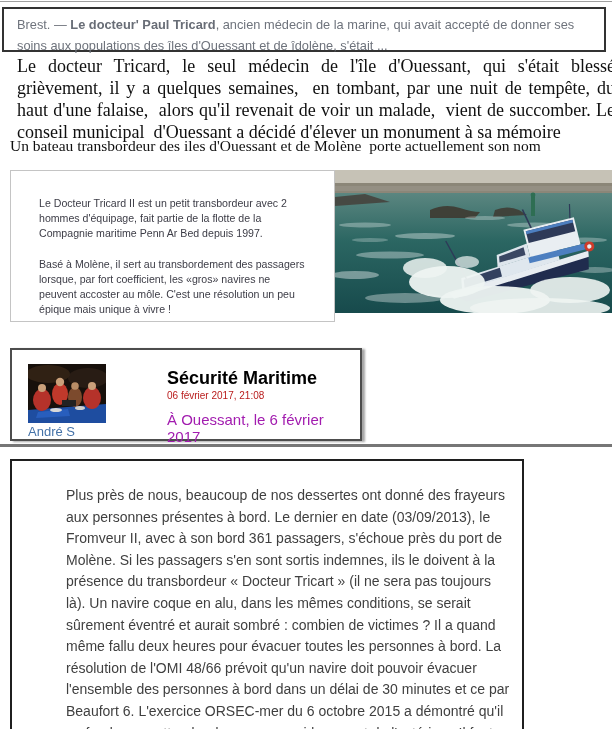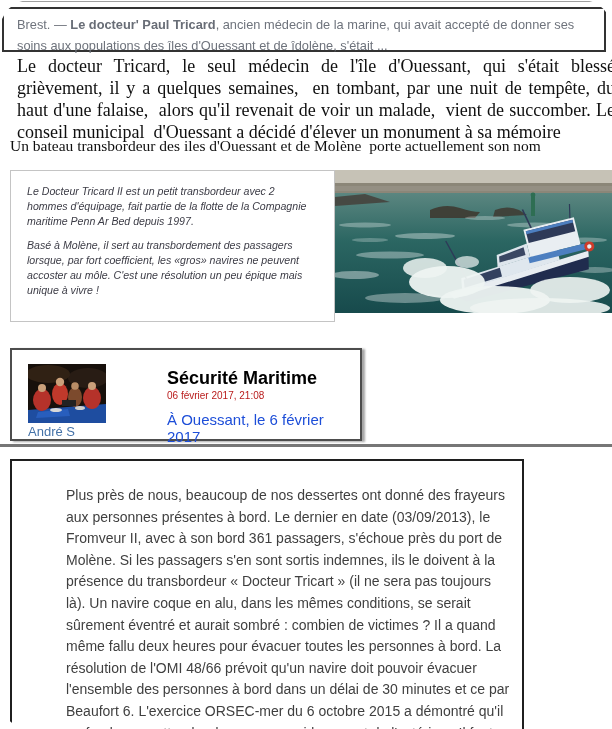--- a/index.html
+++ b/index.html
@@ -1,17 +1,17 @@
 <!DOCTYPE html>
 <html><head>
 <meta charset="utf-8">
 <style>
   html,body{margin:0;padding:0;background:#fff;}
   #page{position:relative;width:612px;height:729px;overflow:hidden;background:#fff;
-        font-family:"Liberation Sans",sans-serif;border-radius:30px;}
+        font-family:"Liberation Sans",sans-serif;}
 
   .top-rule{position:absolute;left:0;top:1px;width:612px;height:1px;background:#a0a0a0;}
 
   
   .clipping-box{position:absolute;left:2px;top:7px;width:604px;height:45px;box-sizing:border-box;
     border:2px solid #333;background:#fff;padding:5px 12px 0 13px;
     font-size:12.8px;line-height:21px;color:#6e737c;}
   .clipping-box b{font-weight:bold;color:#686d76;}
 
   
@@ -19,32 +19,32 @@
     font-family:"Liberation Serif",serif;font-size:18px;line-height:22px;color:#101010;
     text-align:justify;white-space:pre-wrap;}
 
   .section-heading{position:absolute;left:10px;top:137px;width:606px;
     font-family:"Liberation Serif",serif;font-size:15.5px;color:#101010;white-space:pre-wrap;}
 
   
   .ferry-panel{position:absolute;left:10px;top:170px;width:325px;height:152px;box-sizing:border-box;
     border:1px solid #c4c4c4;background:#fff;padding:9px 12px 0 12px;
     font-size:10.6px;line-height:15px;color:#3c3c46;}
-  .ferry-panel p{margin:4px;font-style:italic;}
+  .ferry-panel p{margin:16px;}
   .ferry-panel p.gap{margin-bottom:9px;}
   .sea-photo{position:absolute;left:335px;top:170px;width:277px;height:143px;}
 
   
   .post-card{position:absolute;left:10px;top:348px;width:352px;height:93px;box-sizing:border-box;
     border:2px solid #4d4d4d;background:#fff;box-shadow:3px 1px 2px rgba(0,0,0,.35);}
   .avatar{position:absolute;left:16px;top:14px;width:78px;height:59px;display:block;}
   .author{position:absolute;left:16px;top:74px;font-size:13px;color:#4472a8;text-decoration:none;}
   .post-title{position:absolute;left:155px;top:18px;font-size:18px;font-weight:bold;color:#000;}
   .post-datetime{position:absolute;left:155px;top:40px;font-size:10px;color:#b91c1c;}
-  .post-dateline{position:absolute;left:155px;top:61px;font-size:15px;color:#1d4ed8;}
+  .post-dateline{position:absolute;left:155px;top:61px;font-size:15px;color:#a21caf;}
 
   .mid-rule{position:absolute;left:0;top:444px;width:612px;height:3px;background:#767676;}
 
   
   .body-box{position:absolute;left:10px;top:459px;width:514px;height:290px;box-sizing:border-box;
     border:2px solid #1f1f1f;background:#fff;padding:24px 10px 0 54px;}
   .body-box p{margin:0;width:448px;font-size:14px;line-height:21.6px;color:#3f3f3f;}
 </style>
 </head>
 <body>

